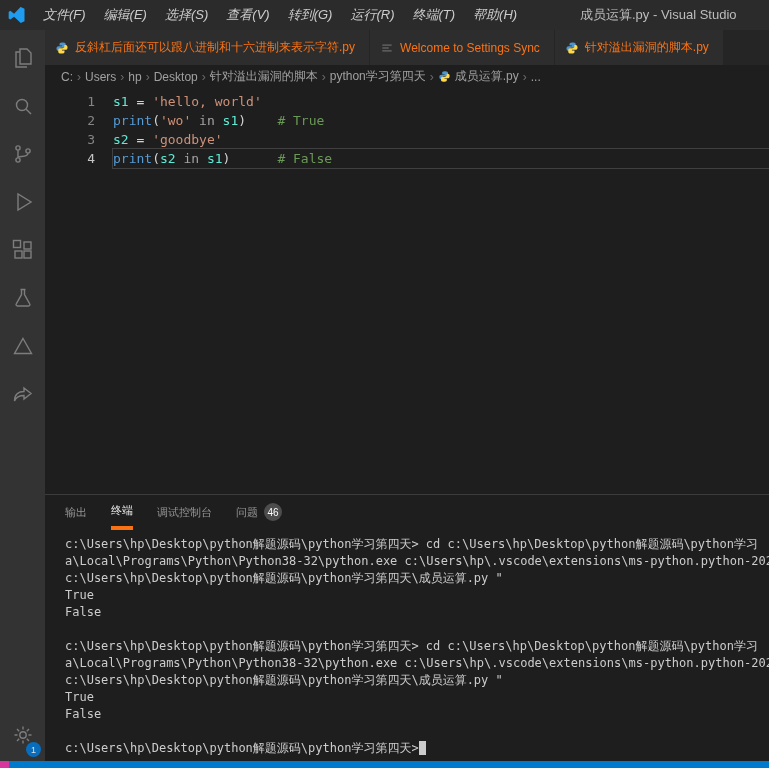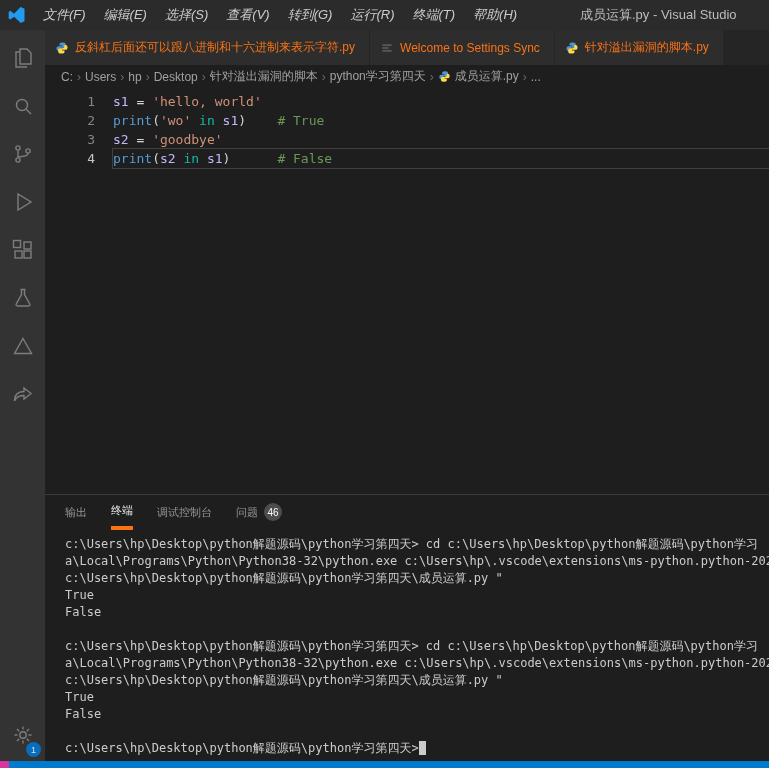--- a/index.html
+++ b/index.html
@@ -42,21 +42,21 @@
   .bc-icon { width:13px; height:13px; display:inline-flex; margin-right:4px; }
   .bc-icon svg { width:13px; height:13px; }
 
   
   .code-area { flex:1; padding-top:4px; font-family:"DejaVu Sans Mono", monospace; font-size:13px; overflow:hidden; }
   .code-line { display:flex; height:19px; line-height:19px; white-space:pre; }
   .gutter { flex:0 0 50px; text-align:right; color:#858585; padding-right:0; }
   .code-content { flex:1; margin-left:18px; }
   .code-line.current .code-content { outline:1px solid #404040; }
   .code-line.current .gutter { color:#c6c6c6; }
-  .tk-var { color:#c4b5fd;text-align:right; } .tk-str { color:#ce9178; } .tk-kw { color:#14b8a6; }
+  .tk-var { color:#5eead4;text-align:right; } .tk-str { color:#ce9178; } .tk-kw { color:#a3a3a3; }
   .tk-fn { color:#569cd6; } .tk-plain { color:#d4d4d4; } .tk-comment { color:#6a9955; }
 
   
   .panel { flex:0 0 267px; border-top:1px solid #3c3c3c; display:flex; flex-direction:column; background:#1e1e1e; min-height:0; }
   .panel-tabs { flex:0 0 35px; display:flex; align-items:stretch; padding-left:20px; gap:24px; }
   .panel-tab { display:flex; align-items:center; gap:6px; color:#969696; font-size:11px; cursor:pointer;
     border-bottom:1px solid transparent; }
   .panel-tab.active { color:#e7e7e7; border-bottom:4px solid #f97316; }
   .pbadge { background:#4d4d4d; color:#ffffff; border-radius:50%; width:18px; height:18px; font-size:10px;
     display:flex; align-items:center; justify-content:center; }

